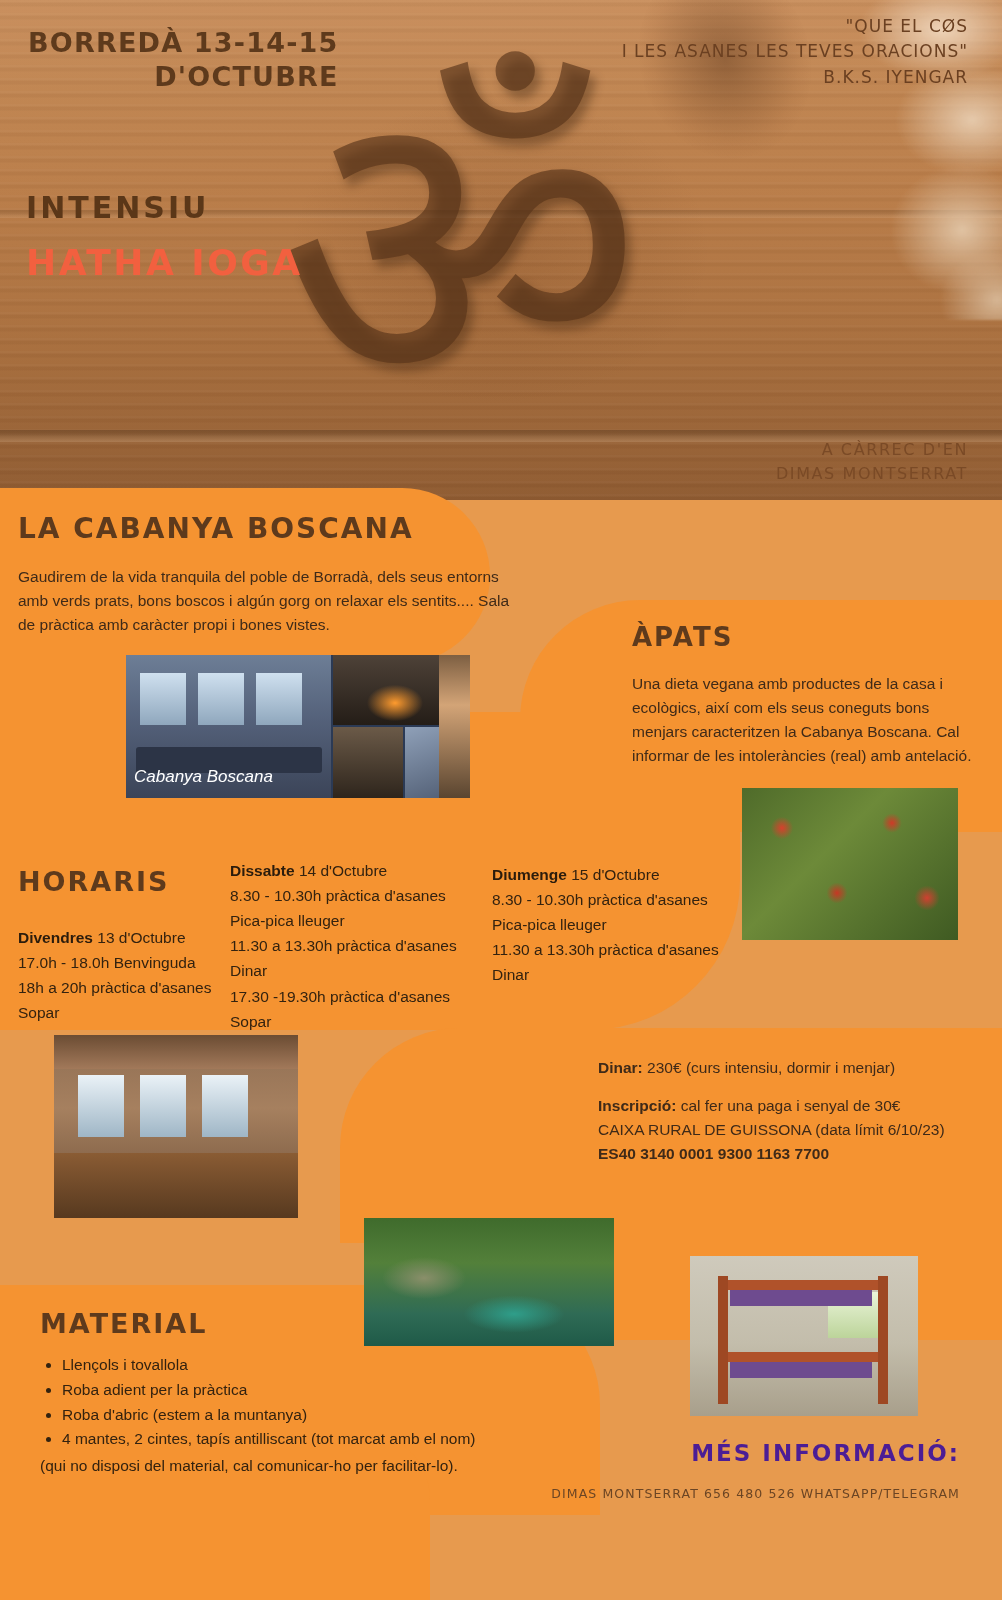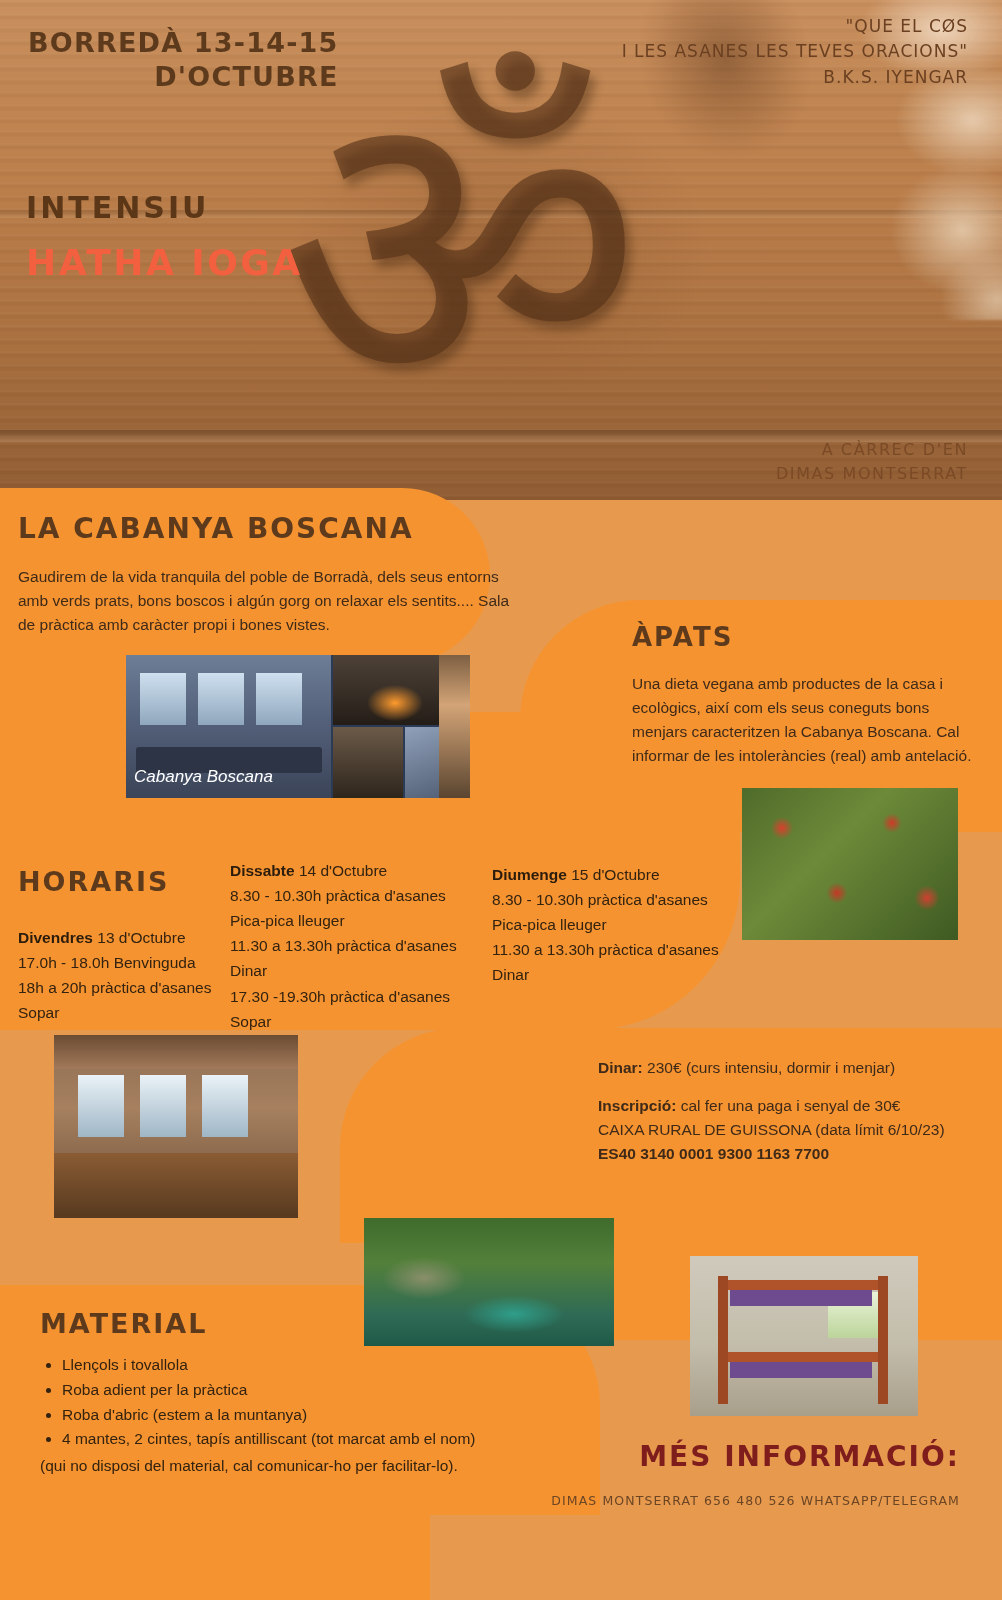--- a/index.html
+++ b/index.html
@@ -151,21 +151,21 @@
   #sec-preus .body p{margin:0 0 14px 0;}
   #sec-preus .iban{font-weight:bold;margin-top:8px;}
 
   #sec-material{position:absolute;left:40px;top:1308px;width:520px;}
   #sec-material .h2{font-size:27px;}
   #sec-material ul{margin:14px 0 0 0;padding-left:22px;}
   #sec-material li{color:#33220f;font-size:15.5px;line-height:1.6;}
   #sec-material .note{color:#33220f;font-size:15.5px;line-height:1.6;margin-top:2px;}
 
   #sec-info{position:absolute;right:42px;top:1440px;text-align:right;}
-  #sec-info .h2{font-size:28px;color:#7f1d1d;}
+  #sec-info .h2{font-size:23px;color:#4c1d95;}
   #sec-info .contact{
     margin-top:20px;font-family:"DejaVu Sans",sans-serif;
     font-size:12.5px;letter-spacing:1.1px;color:#6b4524;text-transform:uppercase;
   }
 
   
   .photo{position:absolute;overflow:hidden;}
   
   #photo-collage{left:126px;top:655px;width:344px;height:143px;background:#2b3a55;}
   .cl{position:absolute;}

